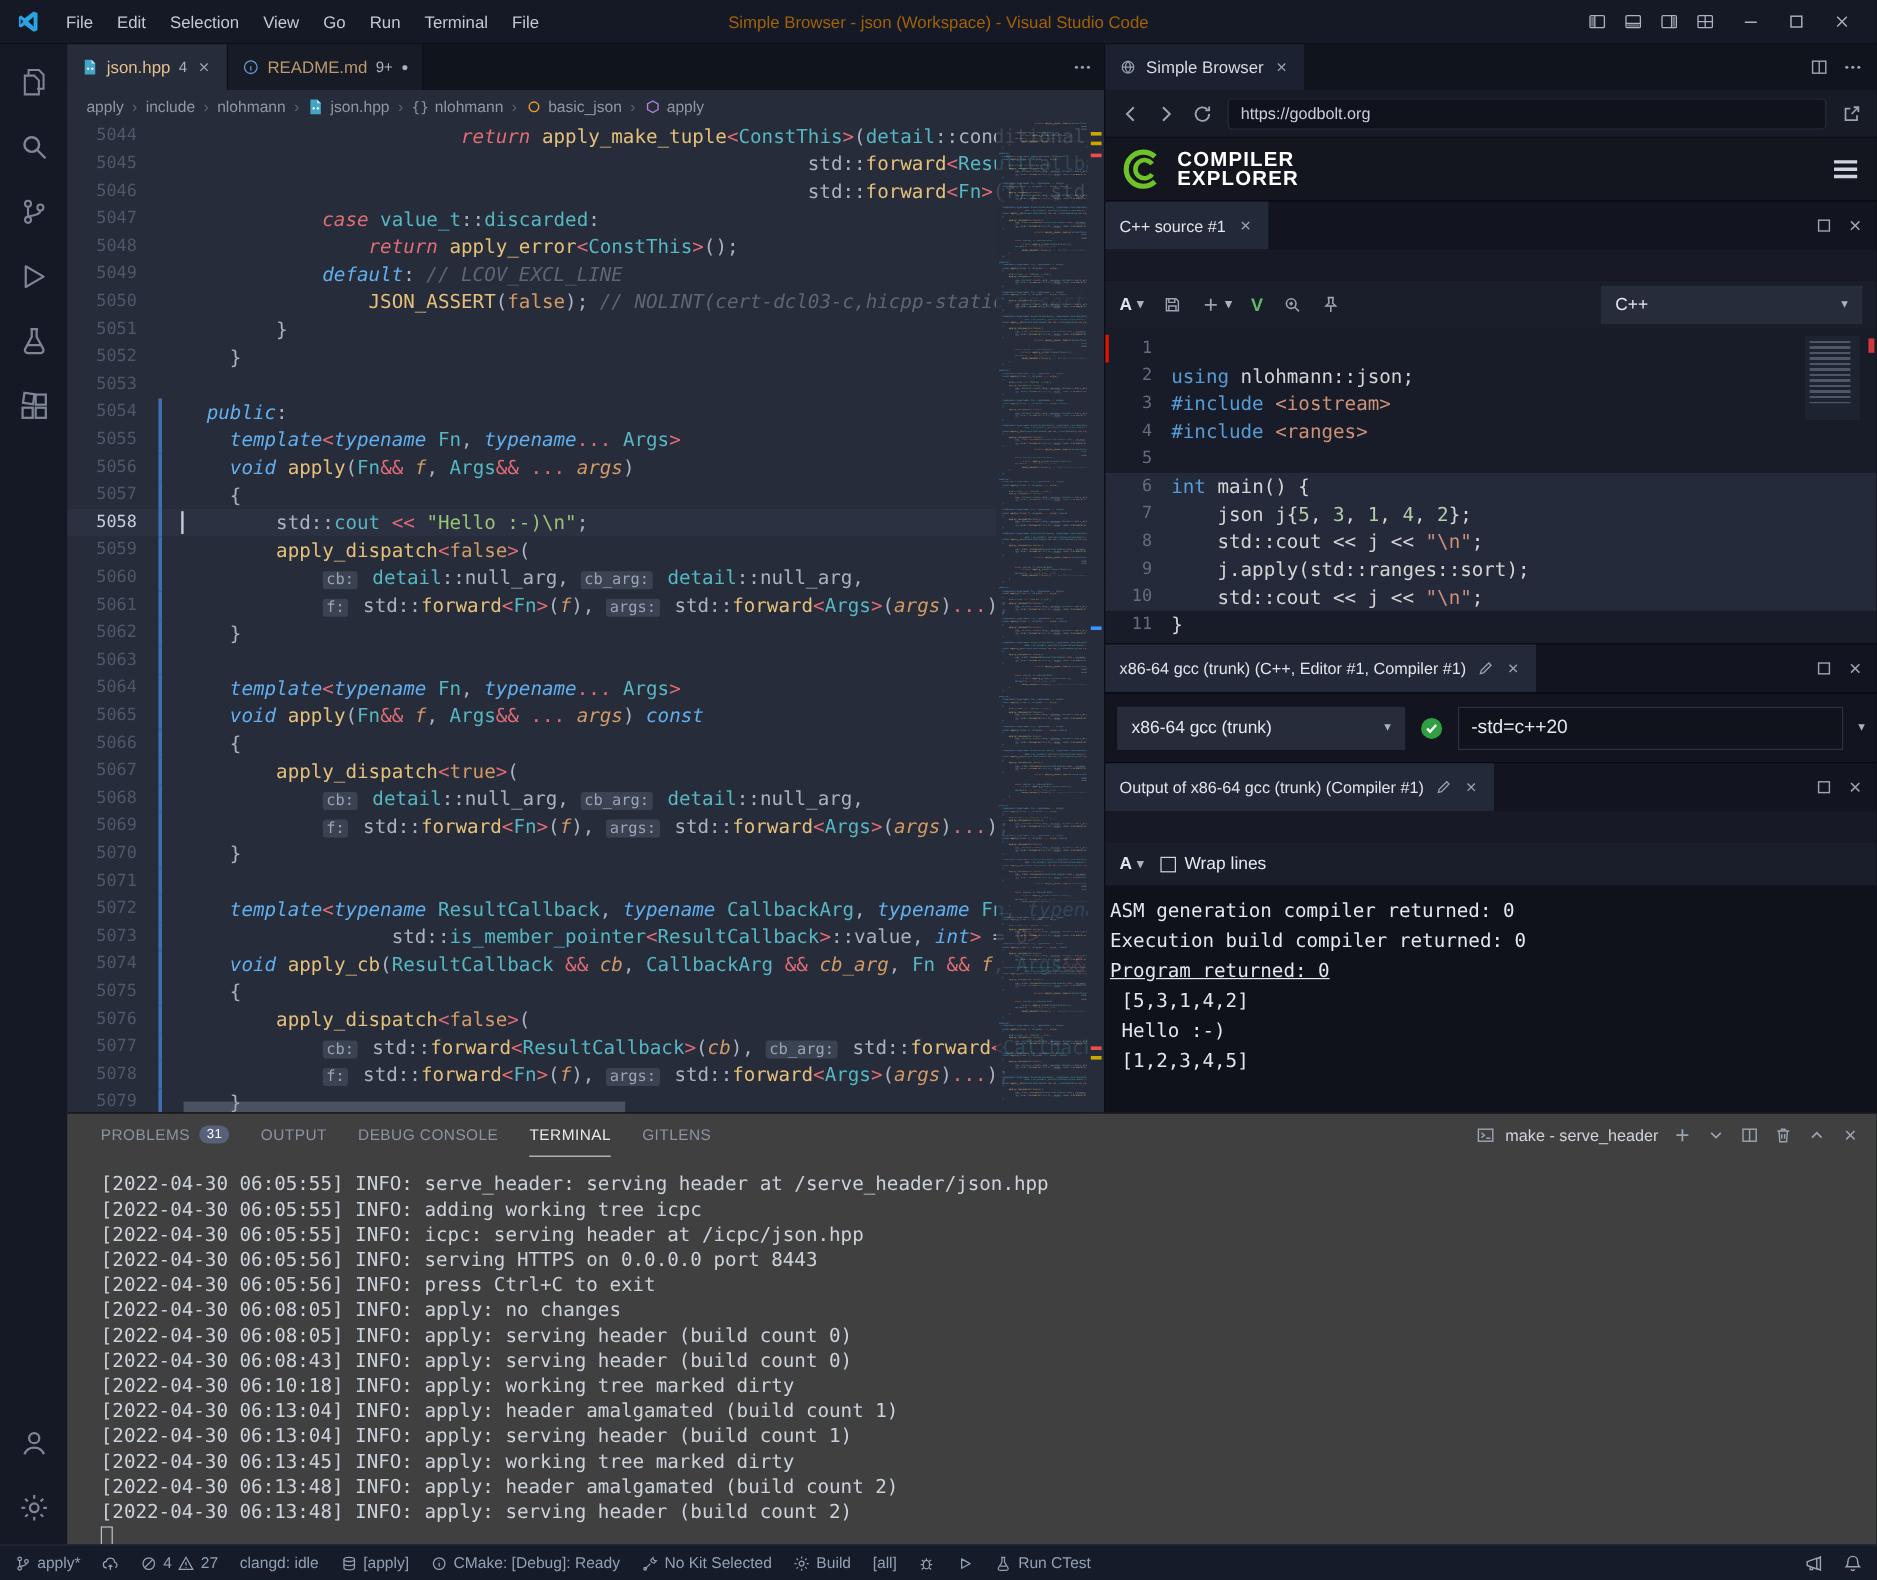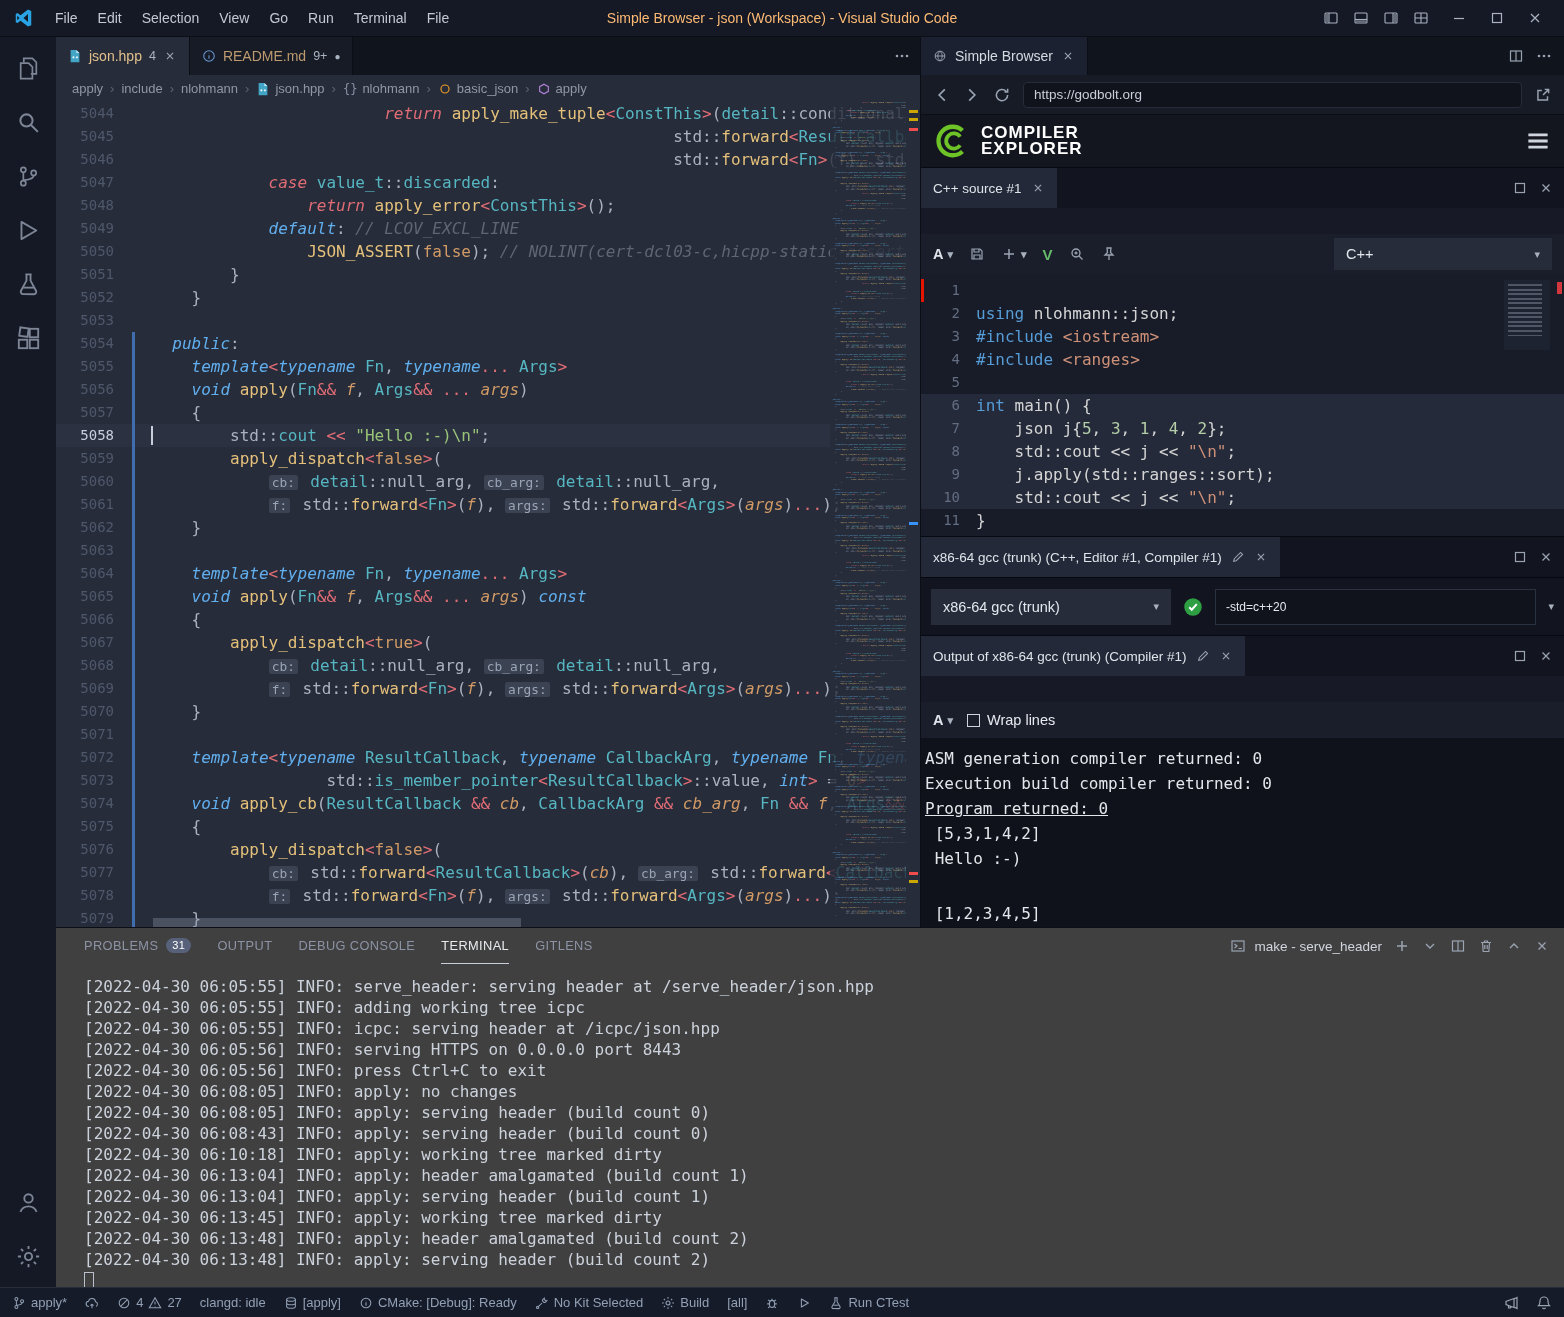--- a/index.html
+++ b/index.html
@@ -11,21 +11,21 @@
   .i14{width:14px;height:14px}.i18{width:18px;height:18px}.i20{width:20px;height:20px}
   .caret{font-size:11px;color:#aab2c0;line-height:1}
   .mono{font-family:"DejaVu Sans Mono",monospace}
 
   
   .titlebar{position:absolute;left:0;top:0;width:1564px;height:37px;background:#141925;
     display:flex;align-items:center;padding:0 10px;gap:4px;border-bottom:1px solid #0b0e15}
   .vsc-logo{width:20px;height:20px;margin:0 8px 0 4px}
   .menubar{display:flex;gap:2px}
   .menu-item{padding:4px 9px;border-radius:5px;color:#c3c9d4;font-size:14px;cursor:default}
-  .win-title{position:absolute;left:50%;transform:translateX(-50%);color:#fdba74;font-size:14px;white-space:nowrap}
+  .win-title{position:absolute;left:50%;transform:translateX(-50%);color:#a16207;font-size:14px;white-space:nowrap}
   .tb-right{margin-left:auto;display:flex;align-items:center;gap:4px}
   .tb-right .icon{width:30px;height:26px;color:#aab2c0}
   .tb-right .icon svg{width:16px;height:16px}
   .win-ctl .icon{width:38px}
 
   
   .activitybar{position:absolute;left:0;top:37px;width:56px;bottom:30px;background:#141925;
     display:flex;flex-direction:column;align-items:center;padding-top:4px}
   .ab-item{width:56px;height:54px;display:flex;align-items:center;justify-content:center;color:#7d8596}
   .ab-item .icon{width:25px;height:25px;color:inherit}
@@ -104,21 +104,21 @@
   .ce-ct{white-space:pre;font-family:"DejaVu Sans Mono",monospace;font-size:16px;color:#d4d4d4;overflow:hidden}
   .ck-kw{color:#569cd6}.ck-str{color:#ce9178}.ck-num{color:#b5cea8}.ck-pl{color:#d4d4d4}
   .ck-link{color:#6cb6ff;text-decoration:underline}
   .ce-mini{position:absolute;right:14px;top:6px;width:46px;height:70px;background:rgba(120,130,155,.07)}
   .ce-mini::before{content:"";position:absolute;left:4px;top:4px;right:8px;height:52px;
     background:repeating-linear-gradient(to bottom,rgba(170,180,200,.35) 0 2px,transparent 2px 4.6px)}
   .ce-mini .redmark{position:absolute;right:-12px;top:2px;width:5px;height:12px;background:#d1383d}
   .ce-comprow{height:58px;background:#12151f;display:flex;align-items:center;gap:12px;padding:0 10px;flex:none;border-top:1px solid #070910}
   .comp-select{width:240px;height:36px;background:#262c3a;display:flex;align-items:center;padding:0 12px;color:#e4e8ee;font-size:14.5px}
   .comp-select .caret{margin-left:auto}
-  .opts{flex:1;height:36px;background:#10131c;border:1px solid #2a3140;color:#e4e8ee;font-size:12px;padding:0 10px;outline:none;font-family:"Liberation Sans",sans-serif}
+  .opts{flex:1;height:36px;background:#10131c;border:1px solid #2a3140;color:#e4e8ee;font-size:16px;padding:0 10px;outline:none;font-family:"Liberation Sans",sans-serif}
   .ce-gap2{height:26px;background:#171a26;flex:none}
   .ce-outbar{height:36px;background:#1a1e2a;display:flex;align-items:center;gap:14px;padding:0 12px;flex:none}
   .wrap-label{display:flex;align-items:center;gap:7px;color:#e6e9ef;font-size:14.5px}
   .cb{width:13px;height:13px;border:1.5px solid #cfd5df;display:inline-block;background:transparent}
   .ce-output{flex:1;padding:8px 4px;font-size:16px;line-height:25px;color:#e3e6ea;overflow:hidden;background:#0f121b}
 
   
   .bottom-panel{position:absolute;left:56px;top:927px;right:0;height:360px;background:#404040;border-top:1px solid #0b0e15;display:flex;flex-direction:column}
   .p-header{height:36px;display:flex;align-items:center;flex:none}
   .p-tabs{display:flex;gap:26px;padding-left:28px;height:100%}
@@ -1010,21 +1010,21 @@
           <span class="cb"></span>
           <span>Wrap lines</span>
         </label>
       </div>
       <div class="ce-output mono" id="ce-output">
           <div class="out-line" style="white-space: pre;">ASM generation compiler returned: 0</div>
           <div class="out-line" style="white-space: pre;">Execution build compiler returned: 0</div>
           <div class="out-line" style="white-space: pre; text-decoration: underline;">Program returned: 0</div>
           <div class="out-line" style="white-space: pre;"> [5,3,1,4,2]</div>
           <div class="out-line" style="white-space: pre;"> Hello :-)</div>
-          <div class="out-line" style="white-space: pre; margin-top: 30px;"> [1,2,3,4,5]</div>
+          <div class="out-line" style="white-space: pre;"> [1,2,3,4,5]</div>
         </div>
     </div>
   </section>
 
   <section class="bottom-panel">
     <div class="p-header">
       <div class="p-tabs" id="panel-tabs">
           <div class="p-tab">
             <span>PROBLEMS</span>
             <span class="badge">31</span>

